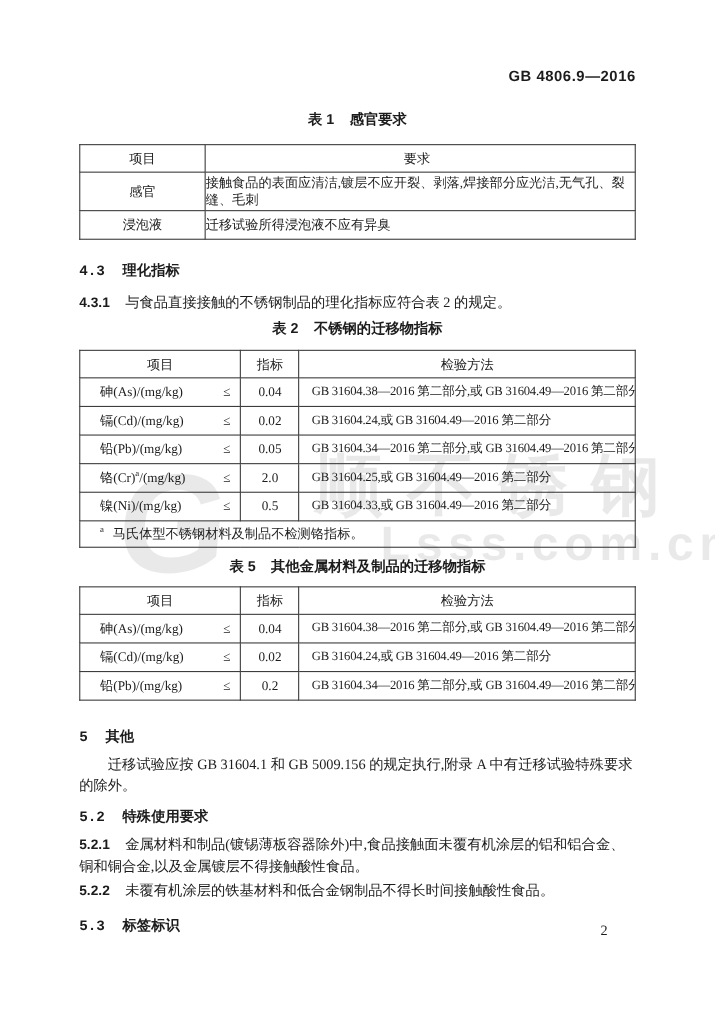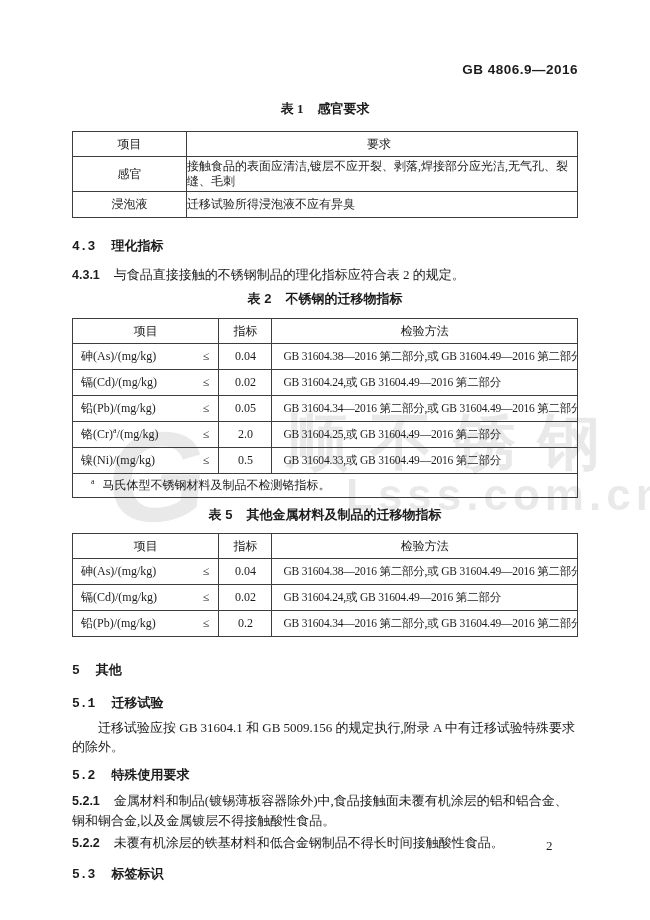--- a/index.html
+++ b/index.html
@@ -49,21 +49,21 @@
     font-family:"Liberation Sans", sans-serif;
     font-weight:bold;font-size:13.5px;line-height:16px;
     letter-spacing:0.5px;
   }
   .tbl-title{
     text-align:center;
     font-family:"Liberation Sans", sans-serif;
     font-weight:bold;font-size:13px;line-height:16px;
   }
   .tt-gap{margin-left:14px;}
-  .t1-title{margin-top:23px;font-family:Liberation Serif, serif;}
+  .t1-title{margin-top:23px;}
   table{
     width:100%;
     border-collapse:collapse;
     table-layout:fixed;
     border:1px solid #ec4899;
   }
   td{
     border:1px solid #3d3d3d;
     font-size:12px;
     line-height:1.25;
@@ -77,21 +77,21 @@
   .t1 .c0{width:20%;text-align:center;}
   .t1 .c1{padding-left:0;}
   .t2{margin-top:11px;}
   .t3{margin-top:10px;}
   .t2 td,.t3 td{height:21px;}
   .hdr td{text-align:center;height:20px !important;}
   .col-item{width:29%;}
   .col-limit{width:10.5%;}
   .col-method{width:60.5%;}
   .c-item .item-flex{display:flex;justify-content:space-between;align-items:center;}
-  .c-item{padding-left:8px;padding-right:9px;margin-top:40px;}
+  .c-item{padding-left:18px;padding-right:9px;margin-top:40px;}
   .c-limit{text-align:center;}
   .c-method{padding-left:11px;font-size:11.5px;letter-spacing:-0.2px;white-space:nowrap;}
   sup{font-size:8px;line-height:0;}
   .foot-row td{padding-left:18px;height:19px;}
   .foot-row sup{margin-right:8px;}
   .clause-h{
     font-family:Liberation Mono, monospace;
     font-weight:bold;font-size:13px;line-height:16px;
     margin:0;
   }
@@ -286,23 +286,20 @@
         <td class="c-limit">0.2</td>
         <td class="c-method">GB 31604.34—2016 第二部分,或 GB 31604.49—2016 第二部分</td>
       </tr>
     </tbody>
       </table>
 
     <p class="clause-h mt-5">
       <span class="cnum">5</span><span>其他</span>
     </p>
 
-    <p class="clause-h mt-51">
-      <span class="cnum">5.1</span><span>迁移试验</span>
-    </p>
     <p class="para indent mt-51p">迁移试验应按 GB 31604.1 和 GB 5009.156 的规定执行,附录 A 中有迁移试验特殊要求的除外。</p>
 
     <p class="clause-h mt-52">
       <span class="cnum">5.2</span><span>特殊使用要求</span>
     </p>
     <p class="para mt-521">
       <span class="cnum">5.2.1</span><span>金属材料和制品(镀锡薄板容器除外)中,食品接触面未覆有机涂层的铝和铝合金、铜和铜合金,以及金属镀层不得接触酸性食品。</span>
     </p>
     <p class="para mt-522">
       <span class="cnum">5.2.2</span><span>未覆有机涂层的铁基材料和低合金钢制品不得长时间接触酸性食品。</span>

